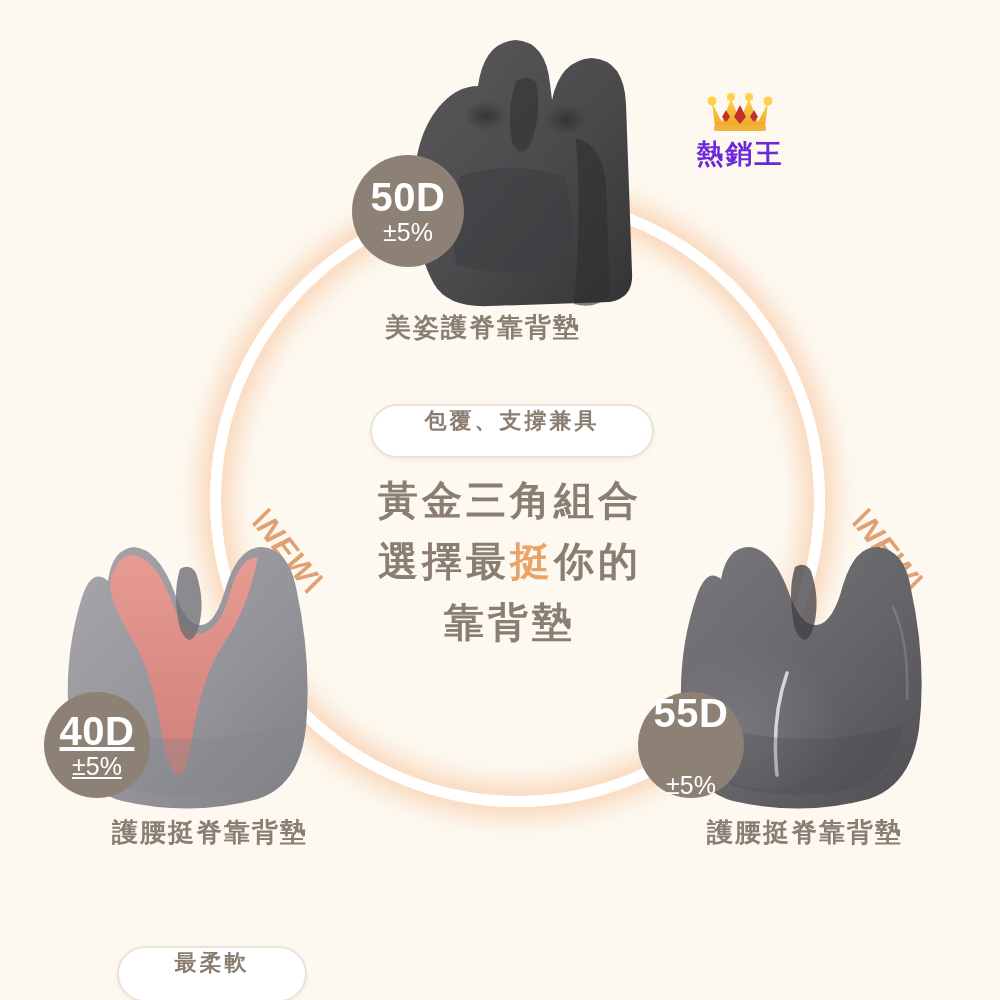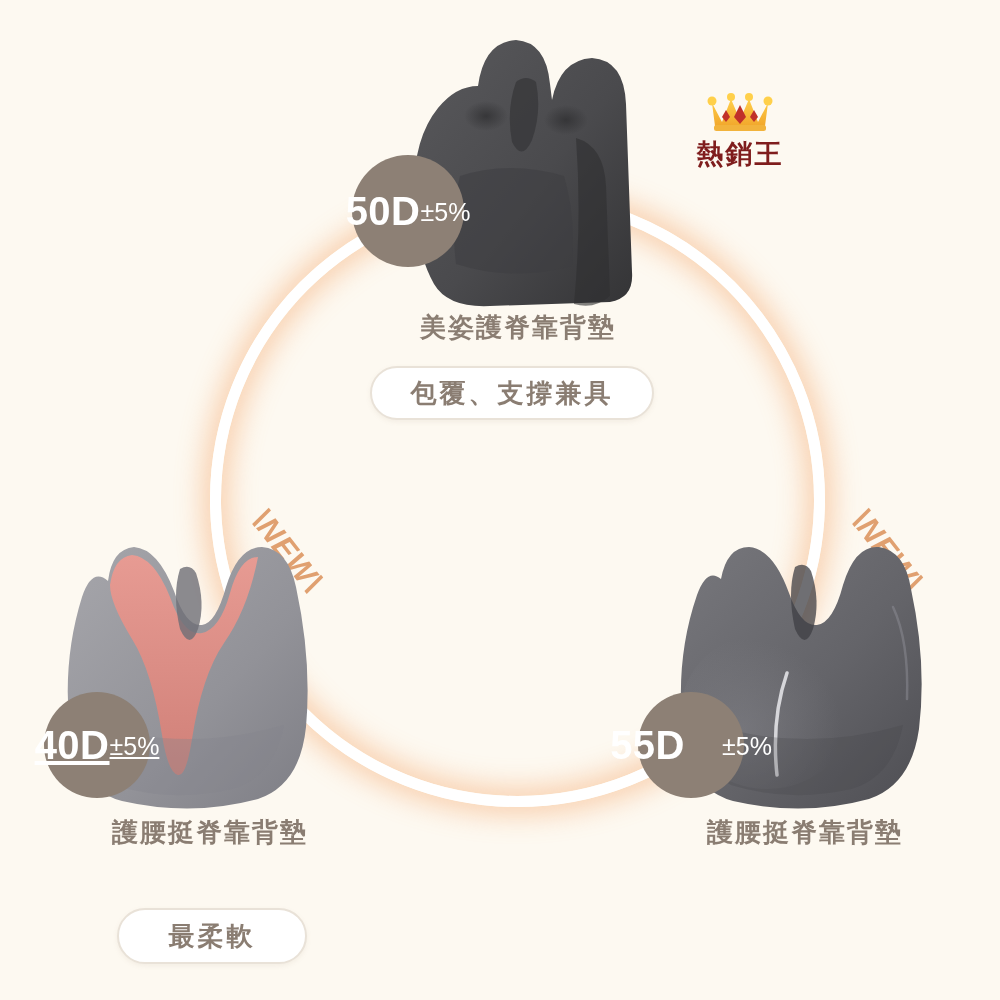--- a/index.html
+++ b/index.html
@@ -19,43 +19,43 @@
         box-shadow:0 0 26px 9px rgba(245,160,95,.42),
                    inset 0 0 26px 9px rgba(245,160,95,.42);}
 
   
   .prod{position:absolute;}
   .prod svg{display:block;overflow:visible;}
 
   
   .badge{position:absolute;border-radius:50%;
          background:#8d8075;
-         display:flex;flex-direction:row;align-items:center;justify-content:center;
+         display:flex;flex-direction:column;align-items:center;justify-content:center;
          color:#fff;line-height:1;}
   .badge .d{font-size:40px;font-weight:bold;letter-spacing:.5px;}
   .badge .pm{font-size:25px;font-weight:normal;margin-top:3px;}
 
   
   .caption{position:absolute;text-align:center;color:#8a7d72;
            font-size:26px;font-weight:bold;line-height:1.35;letter-spacing:2px;
            white-space:nowrap;}
   .pill{position:absolute;background:#fff;border:2px solid #e9e2d8;
-        border-radius:40px;color:#8a7d72;font-size:26px;font-weight:bold;
-        letter-spacing:3px;display:flex;align-items:center;justify-content:center;
-        box-shadow:0 2px 5px rgba(160,140,120,.10);white-space:nowrap;}
+        border-radius:40px;color:#8a7d72;font-size:22px;font-weight:bold;
+        letter-spacing:3px;display:flex;justify-content:center;
+        box-shadow:0 2px 5px rgba(160,140,120,.10);white-space:nowrap;margin-top:38px;}
 
   
   .headline{position:absolute;left:305px;top:470px;width:410px;text-align:center;
             color:#8a7d72;font-size:40px;font-weight:bold;line-height:1.52;
             letter-spacing:4px;}
   .headline .hl{color:#e8a368;}
 
   
   .bestseller{position:absolute;left:660px;top:86px;width:160px;text-align:center;}
-  .bestseller .cap{font-size:27px;font-weight:bold;color:#7f1d1d;letter-spacing:2px;
+  .bestseller .cap{font-size:27px;font-weight:bold;color:#6d28d9;letter-spacing:2px;
                    margin-top:2px;}
 
   
   .newtag{position:absolute;color:#e0a070;font-size:31px;font-weight:bold;
           font-style:italic;letter-spacing:1px;white-space:nowrap;}
   .newtag.left{left:272px;top:503px;transform:rotate(52deg);transform-origin:left top;}
   .newtag.right{left:872px;top:503px;transform:rotate(52deg);transform-origin:left top;}
 </style>
 </head>
 <body>
@@ -89,21 +89,21 @@
       <path d="M70 158 q50 -16 104 0 q12 40 8 90 q-60 16 -116 -2 q-6 -50 4 -88 z" fill="#3e3e41" opacity=".55"></path>
       <path d="M186 120 q28 8 30 48 l4 110 q-16 14 -36 8 q8 -84 2 -166 z" fill="#2e2e31" opacity=".6"></path>
     </svg>
   </div>
 
   <div class="badge" style="left:352px;top:155px;width:112px;height:112px;">
     <span class="d">50D</span>
     <span class="pm">±5%</span>
   </div>
 
-  <div class="caption" style="left:318px;top:310px;width:400px;">
+  <div class="caption" style="left:283px;top:310px;width:400px;">
     <div>美姿護脊靠背墊</div>
   </div>
 
   <div class="pill" style="left:370px;top:366px;width:280px;height:50px;">
     <span>包覆、支撐兼具</span>
   </div>
 
   <div class="bestseller">
     <svg width="70" height="48" viewBox="0 0 70 48" style="display:block;margin:0 auto;">
       <defs>
@@ -119,20 +119,25 @@
       <circle cx="44" cy="11" r="4" fill="#ffd04a"></circle>
       <circle cx="63" cy="15" r="4.5" fill="#ffd04a"></circle>
       <path d="M35 19 L41 31 L35 38 L29 31 Z" fill="#c0302a"></path>
       <path d="M21 24 L25 31 L21 36 L17 31 Z" fill="#c0302a"></path>
       <path d="M49 24 L53 31 L49 36 L45 31 Z" fill="#c0302a"></path>
       <rect x="9" y="39" width="52" height="6" rx="2.5" fill="#f2b33c"></rect>
     </svg>
     <div class="cap">熱銷王</div>
   </div>
 
+  <div class="headline">
+    <div>黃金三角組合</div>
+    <div><span>選擇最</span><span class="hl">挺</span><span>你的</span></div>
+    <div>靠背墊</div>
+  </div>
 
   <div class="newtag left">\NEW\</div>
   <div class="newtag right">\NEW\</div>
 
   <div class="prod" style="left:40px;top:525px;">
     <svg width="300" height="285" viewBox="0 0 300 285">
       <defs>
         <linearGradient id="gGreyL" x1="0" y1="0" x2="1" y2="1">
           <stop offset="0%" stop-color="#a6a6ab"></stop>
           <stop offset="60%" stop-color="#929298"></stop>

